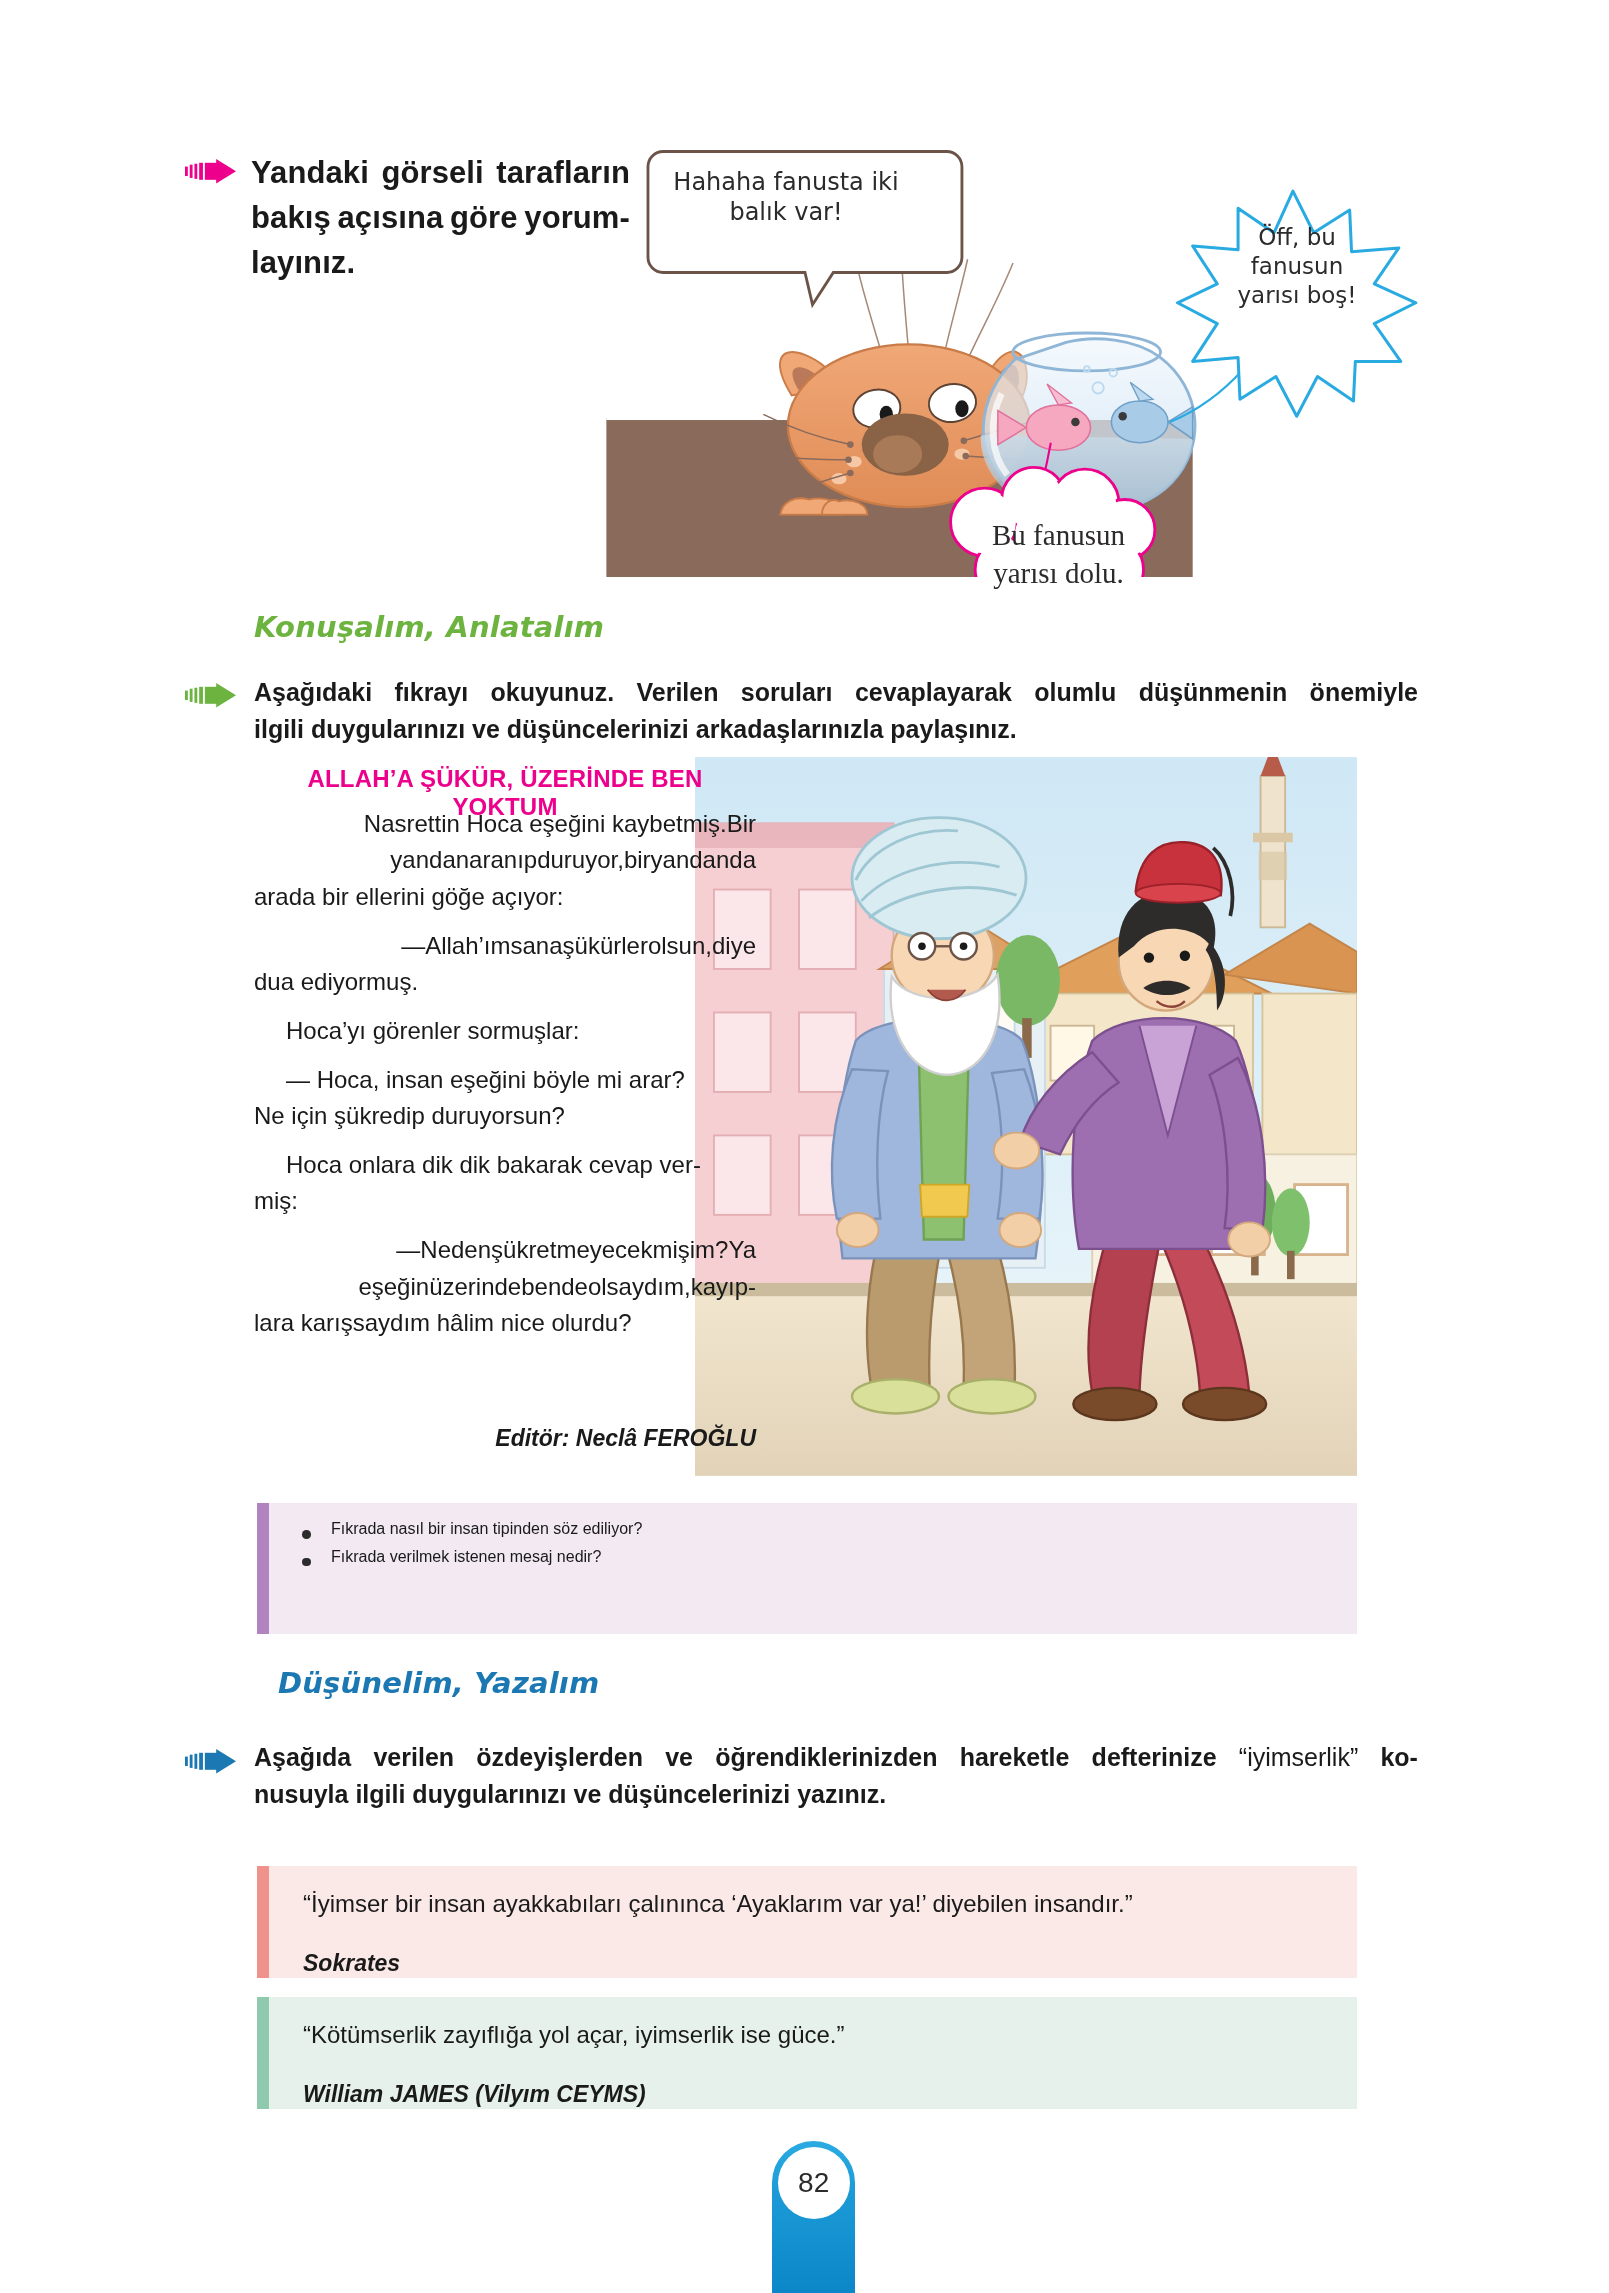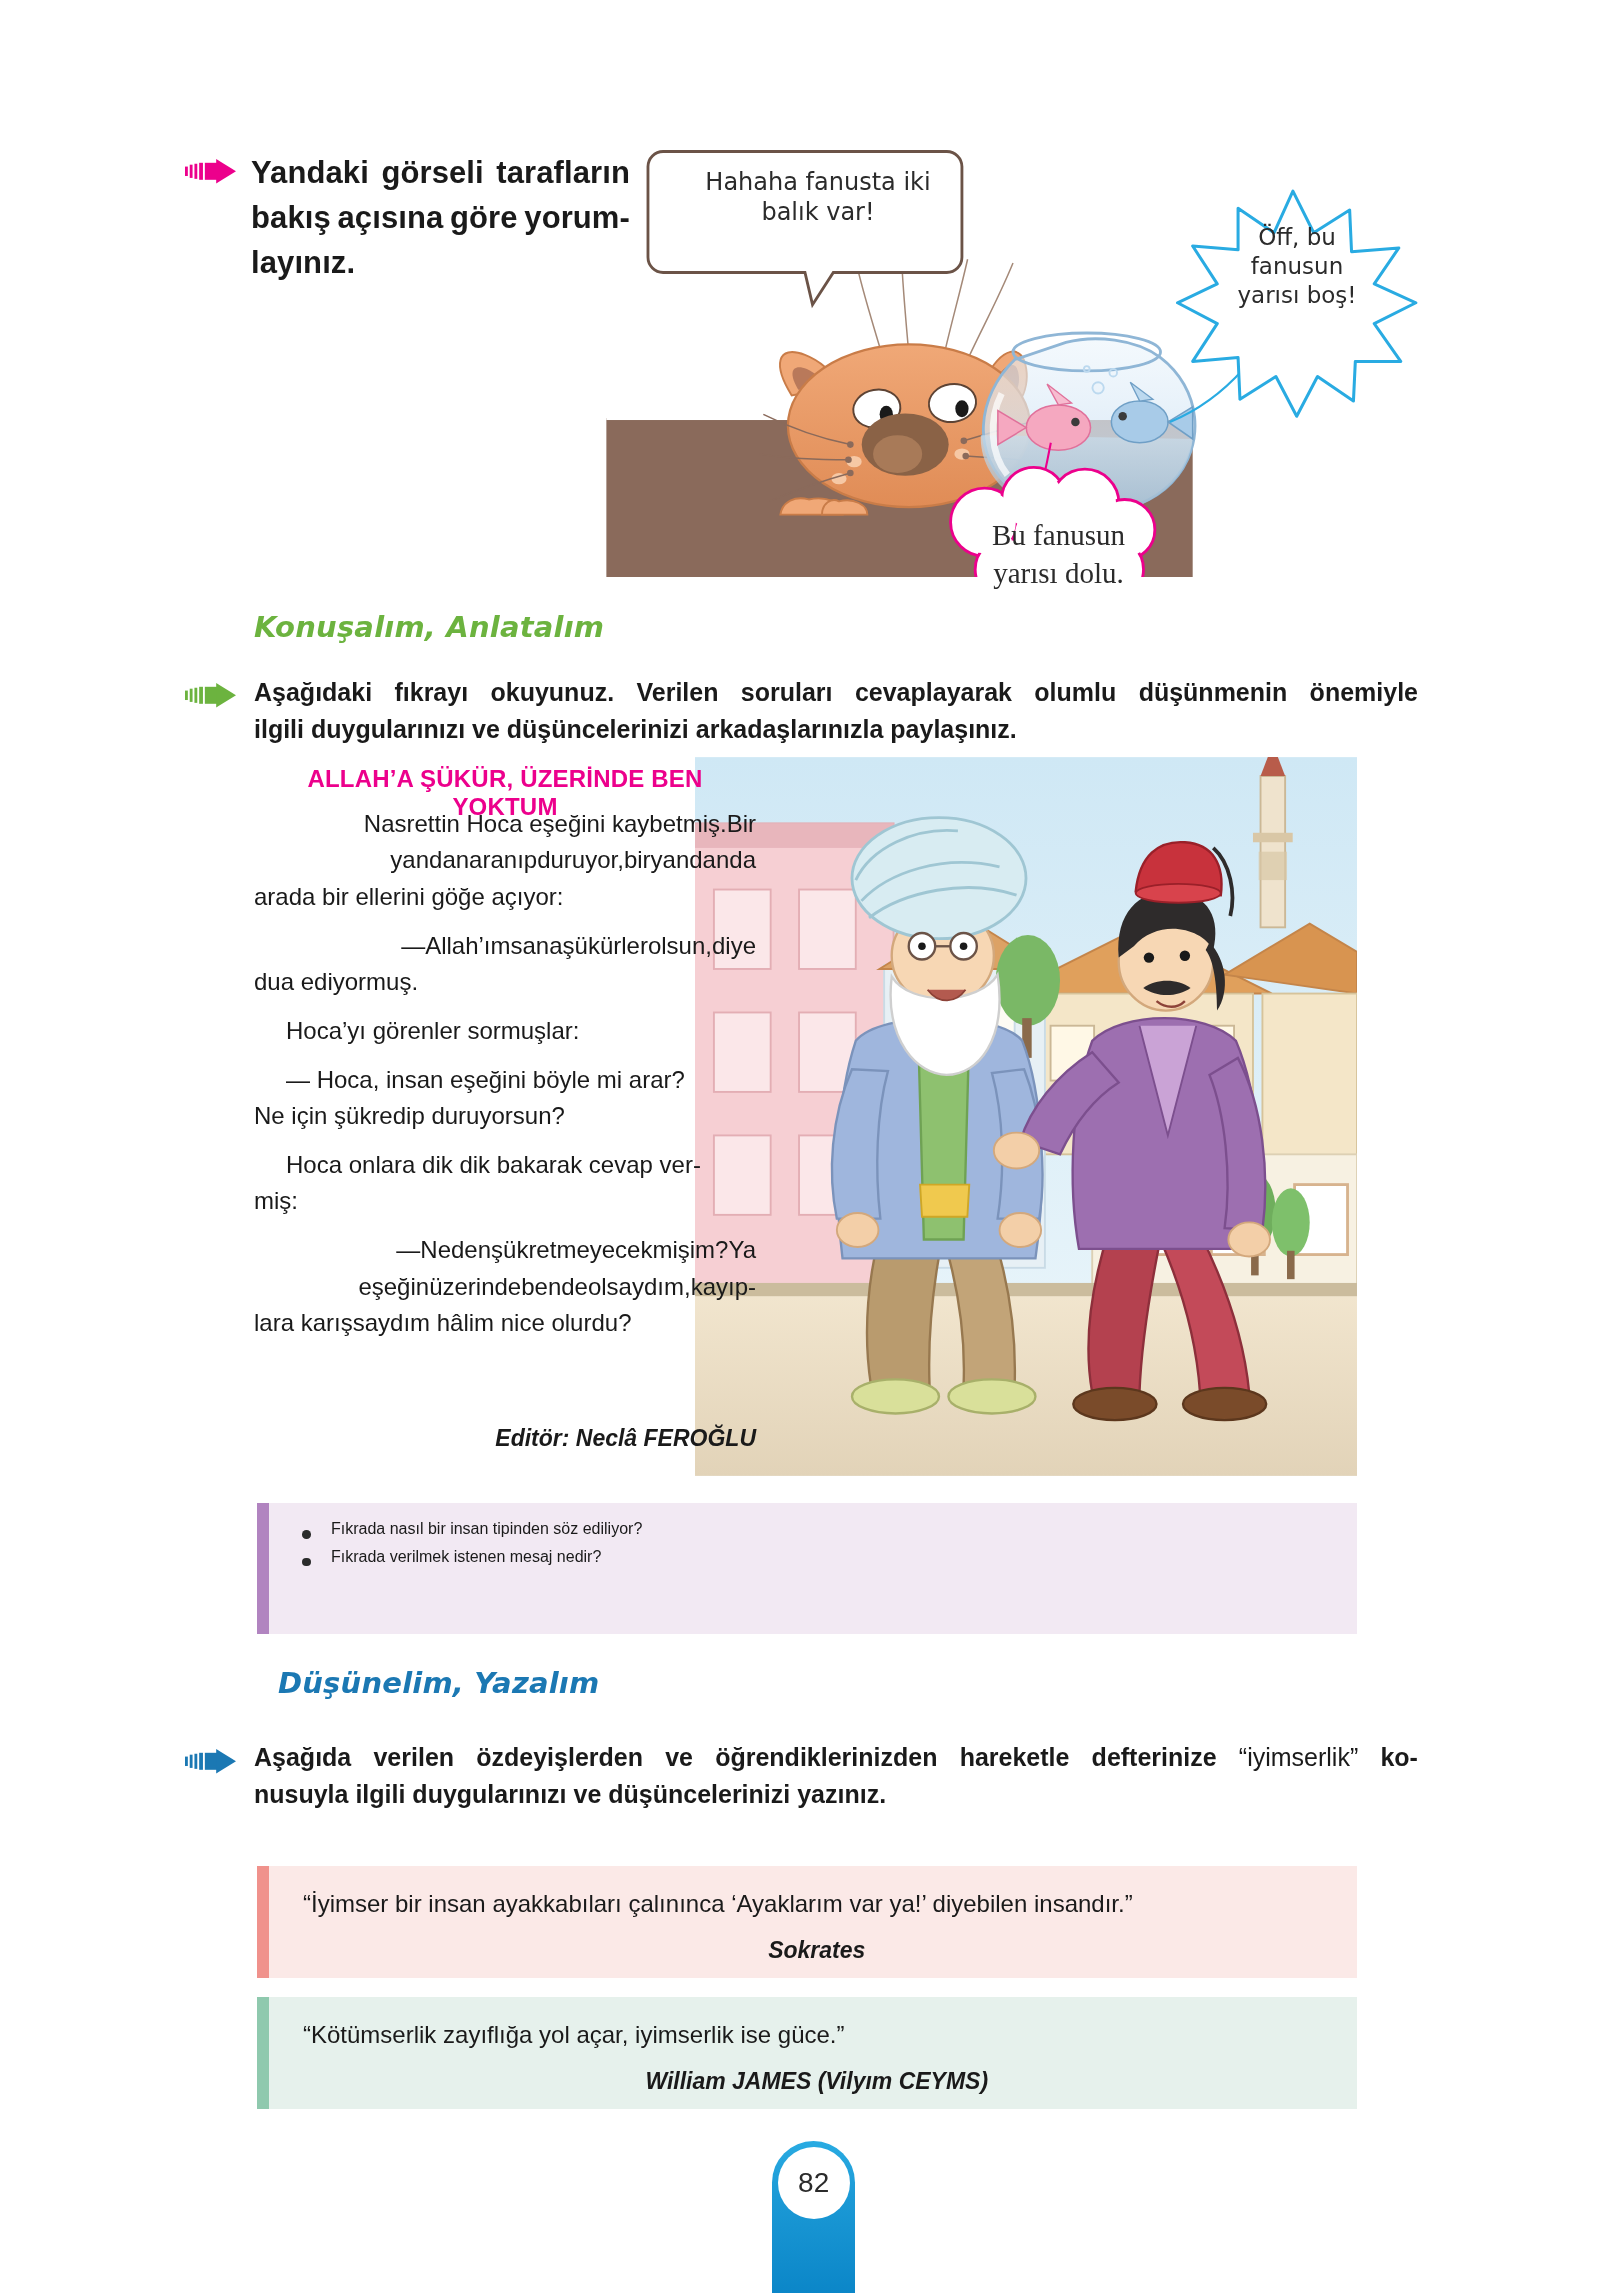--- a/index.html
+++ b/index.html
@@ -140,22 +140,22 @@
 
   
   .quote {
     position:absolute;
     left: 257px;
     width: 1100px;
     padding: 21px 26.5px 15px 34px;
   }
   .quote .qtext { font-size: 24px; line-height:1.4; }
   .quote .qauth {
-    margin-top: 16px;
-    text-align: center;
+    margin-top: 29px;
+    text-align: left;
     font-weight: bold;
     font-style: italic;
     font-size: 23px;
   }
   .quote.pink  { top: 1866px; height: 112px; background:#fbe9e7; border-left: 12.3px solid #f0928c; }
   .quote.green { top: 1997px; height: 112px; background:#e6f1ec; border-left: 12.3px solid #8fc9ae; }
 
   
   .pagetab {
     position:absolute;
@@ -342,21 +342,21 @@
           <circle cx="506" cy="382" r="33"></circle>
           <circle cx="548" cy="410" r="29"></circle>
           <circle cx="534" cy="452" r="31"></circle>
           <circle cx="480" cy="468" r="33"></circle>
           <circle cx="424" cy="452" r="31"></circle>
           <circle cx="476" cy="420" r="44"></circle>
         </g>
       </g>
     </svg>
 
-    <div style="position:absolute; left:56px; top:24.6px; width:312px; text-align:center;
+    <div style="position:absolute; left:24px; top:24.6px; width:312px; text-align:center;
                 font-family:'DejaVu Sans',sans-serif; font-size:24px; line-height:1.25; color:#2b2b2b;">
       <div>Hahaha fanusta iki</div>
       <div>balık var!</div>
     </div>
 
     <div style="position:absolute; left:606px; top:81px; width:170px; text-align:center;
                 font-family:'DejaVu Sans',sans-serif; font-size:23px; line-height:1.26; color:#2b2b2b;">
       <div>Öff, bu</div>
       <div>fanusun</div>
       <div>yarısı boş!</div>

